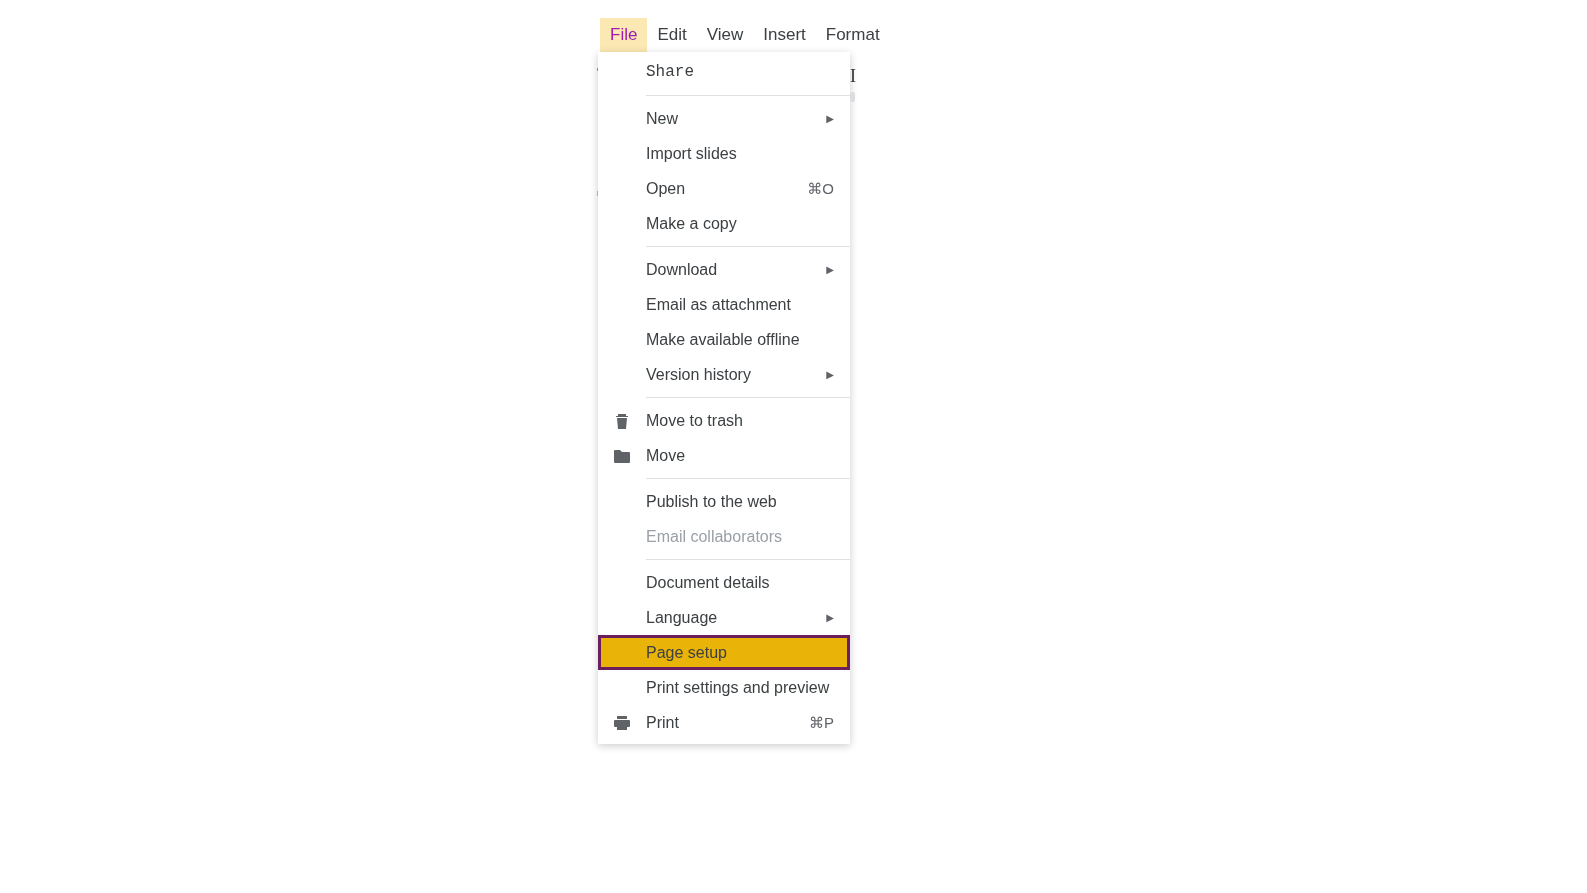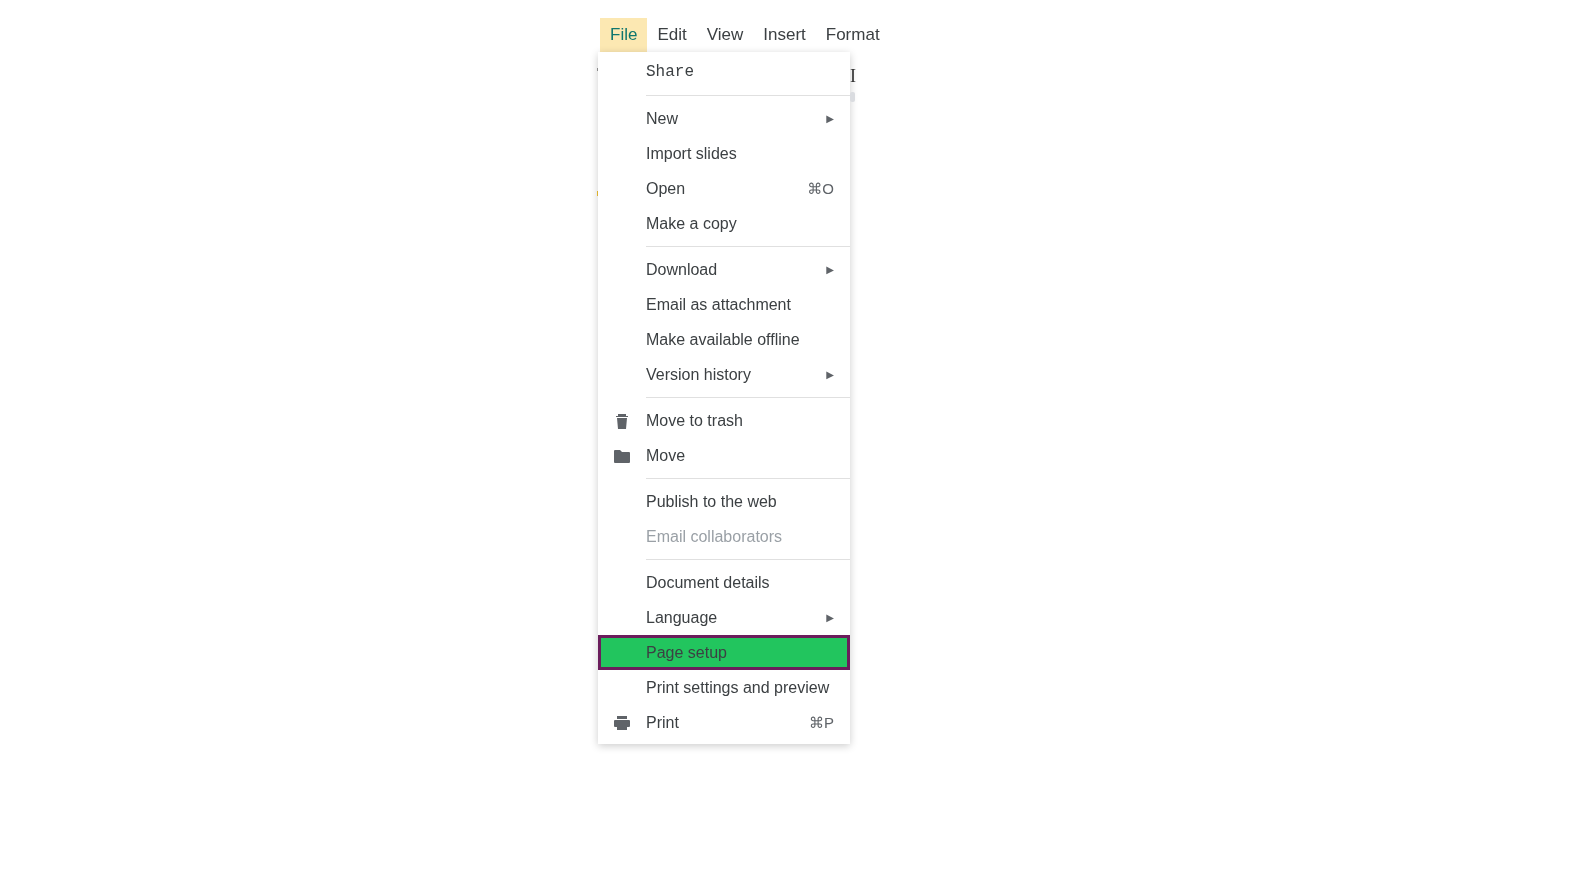--- a/index.html
+++ b/index.html
@@ -25,21 +25,21 @@
       padding-left: 2px;
     }
     .menubar-item {
       padding: 7px 10px 7px 10px;
       font-size: 17px;
       color: #3c4043;
       cursor: pointer;
     }
     .menubar-item.active {
       background: #fce8b2;
-      color: #0f766e;
+      color: #a21caf;
     }
     .dropdown {
       position: relative;
       background: #fff;
       width: 252px;
       box-shadow: 0 2px 8px rgba(0,0,0,0.2);
       padding-top: 2px;
       padding-bottom: 4px;
     }
     .menu-item {
@@ -74,21 +74,21 @@
     }
     .menu-item .submenu-arrow {
       color: #5f6368;
       font-size: 10px;
       margin-left: 8px;
     }
     .menu-item.disabled .label {
       color: #9aa0a6;
     }
     .menu-item.highlighted {
-      background: #22c55e;
+      background: #eab308;
       outline: 3px solid #6b1d5c;
       outline-offset: -3px;
     }
     .sep-wrapper {
       padding-left: 48px;
       padding-right: 0;
       height: 11px;
       display: flex;
       align-items: center;
     }

